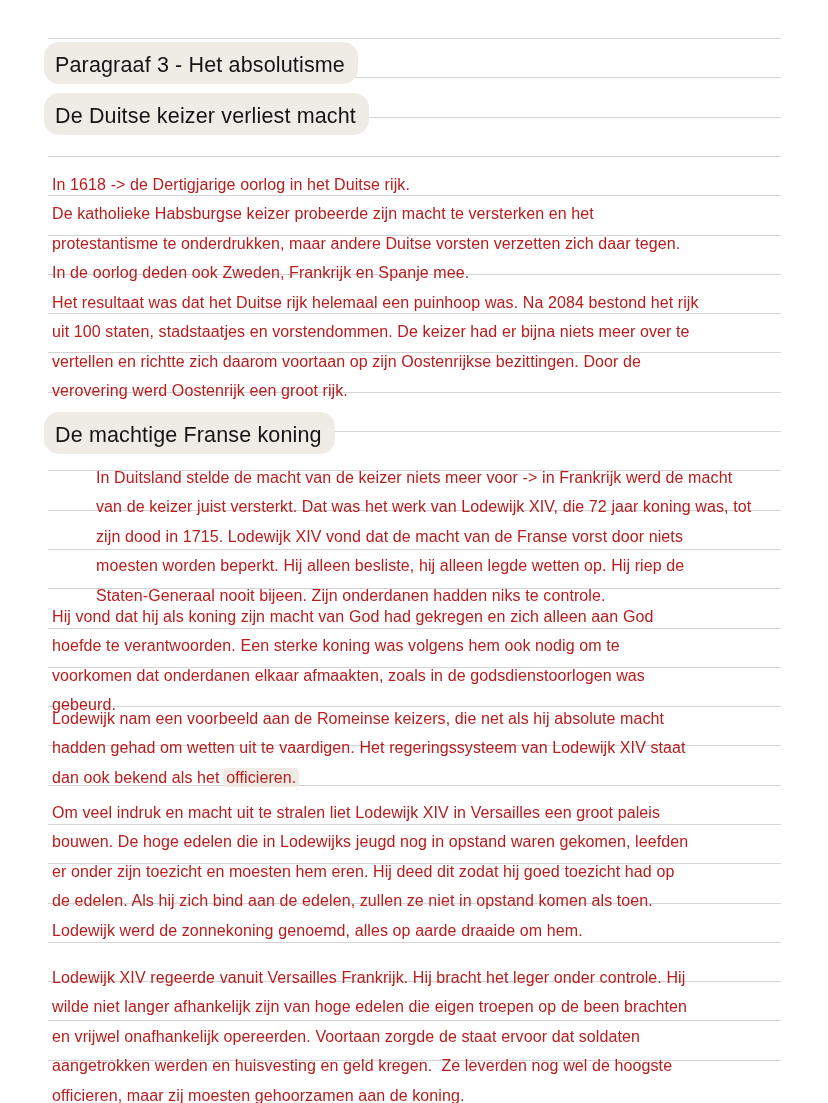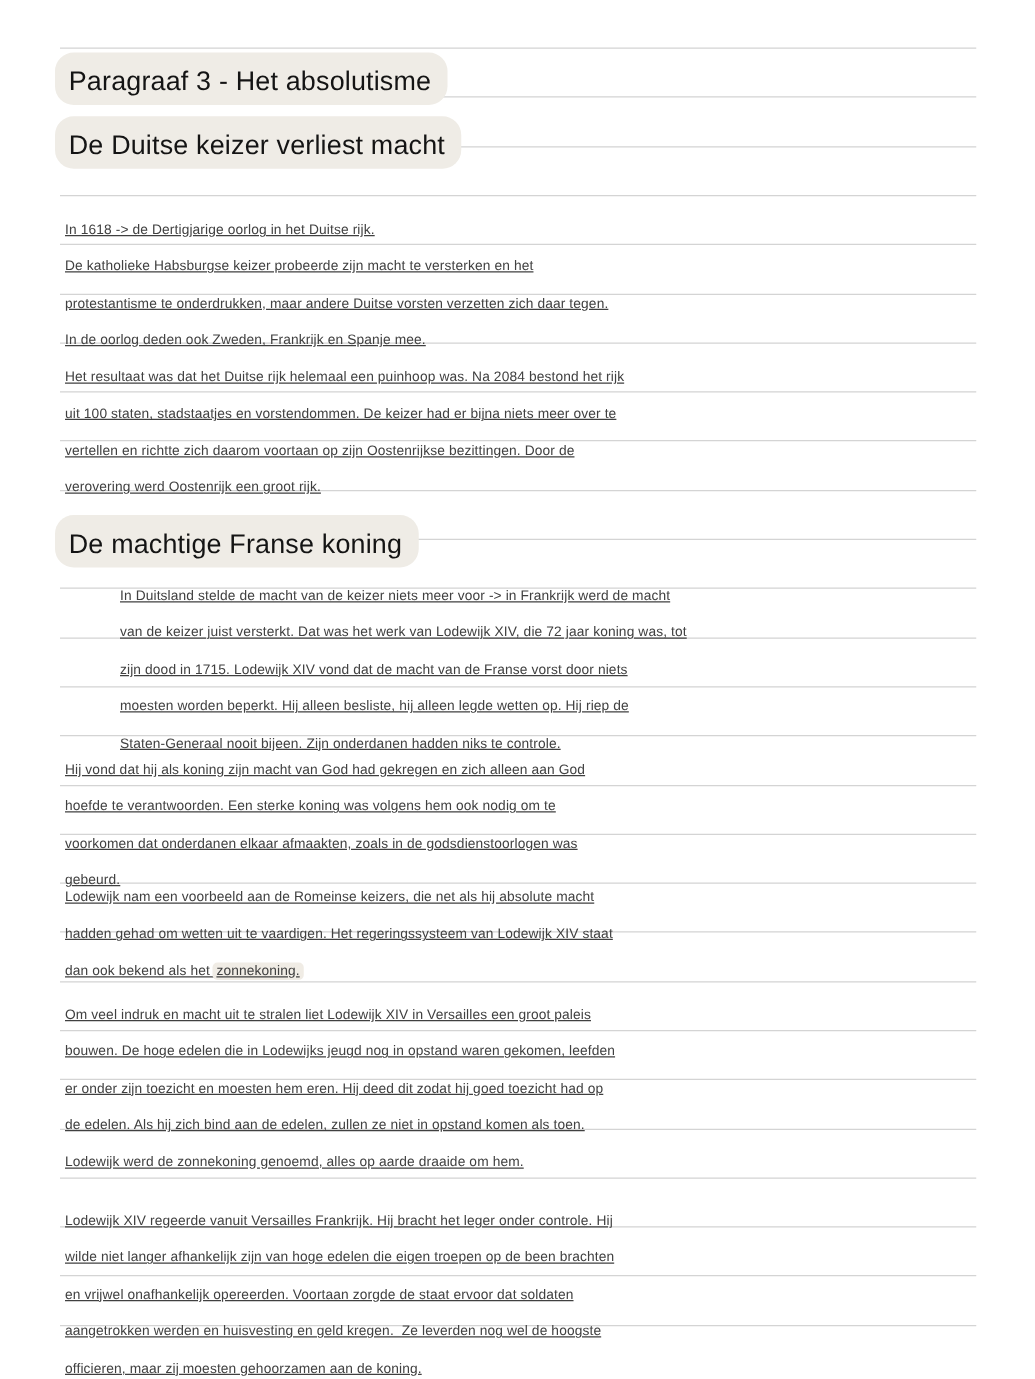--- a/index.html
+++ b/index.html
@@ -51,27 +51,26 @@
     padding: 0;
   }
 
   .block {
     position: absolute;
     left: 52px;
     width: 730px;
   }
 
   .line {
-    font-size: 11px;
+    font-size: 16px;
     line-height: 29.4px;
     letter-spacing: 0.1px;
-    color: #404040;
+    color: #b91c1c;
     white-space: pre;
     font-weight: 400;
-    text-decoration: underline;
   }
 
   .heading-wrap {
     position: absolute;
     left: 44px;
   }
   .heading {
     display: inline-block;
     font-size: 21.5px;
     line-height: 30px;
@@ -168,21 +167,21 @@
     <div class="block" style="top:602px;">
       <div class="line">Hij vond dat hij als koning zijn macht van God had gekregen en zich alleen aan God</div>
       <div class="line">hoefde te verantwoorden. Een sterke koning was volgens hem ook nodig om te</div>
       <div class="line">voorkomen dat onderdanen elkaar afmaakten, zoals in de godsdienstoorlogen was</div>
       <div class="line">gebeurd.</div>
     </div>
 
     <div class="block" style="top:704px;">
       <div class="line">Lodewijk nam een voorbeeld aan de Romeinse keizers, die net als hij absolute macht</div>
       <div class="line">hadden gehad om wetten uit te vaardigen. Het regeringssysteem van Lodewijk XIV staat</div>
-      <div class="line"><span>dan ook bekend als het </span><span class="hl">zonnekoning.</span></div>
+      <div class="line"><span>dan ook bekend als het </span><span class="hl">officieren.</span></div>
     </div>
 
     <div class="block" style="top:798px;">
       <div class="line">Om veel indruk en macht uit te stralen liet Lodewijk XIV in Versailles een groot paleis</div>
       <div class="line">bouwen. De hoge edelen die in Lodewijks jeugd nog in opstand waren gekomen, leefden</div>
       <div class="line">er onder zijn toezicht en moesten hem eren. Hij deed dit zodat hij goed toezicht had op</div>
       <div class="line">de edelen. Als hij zich bind aan de edelen, zullen ze niet in opstand komen als toen.</div>
       <div class="line">Lodewijk werd de zonnekoning genoemd, alles op aarde draaide om hem.</div>
     </div>
 

